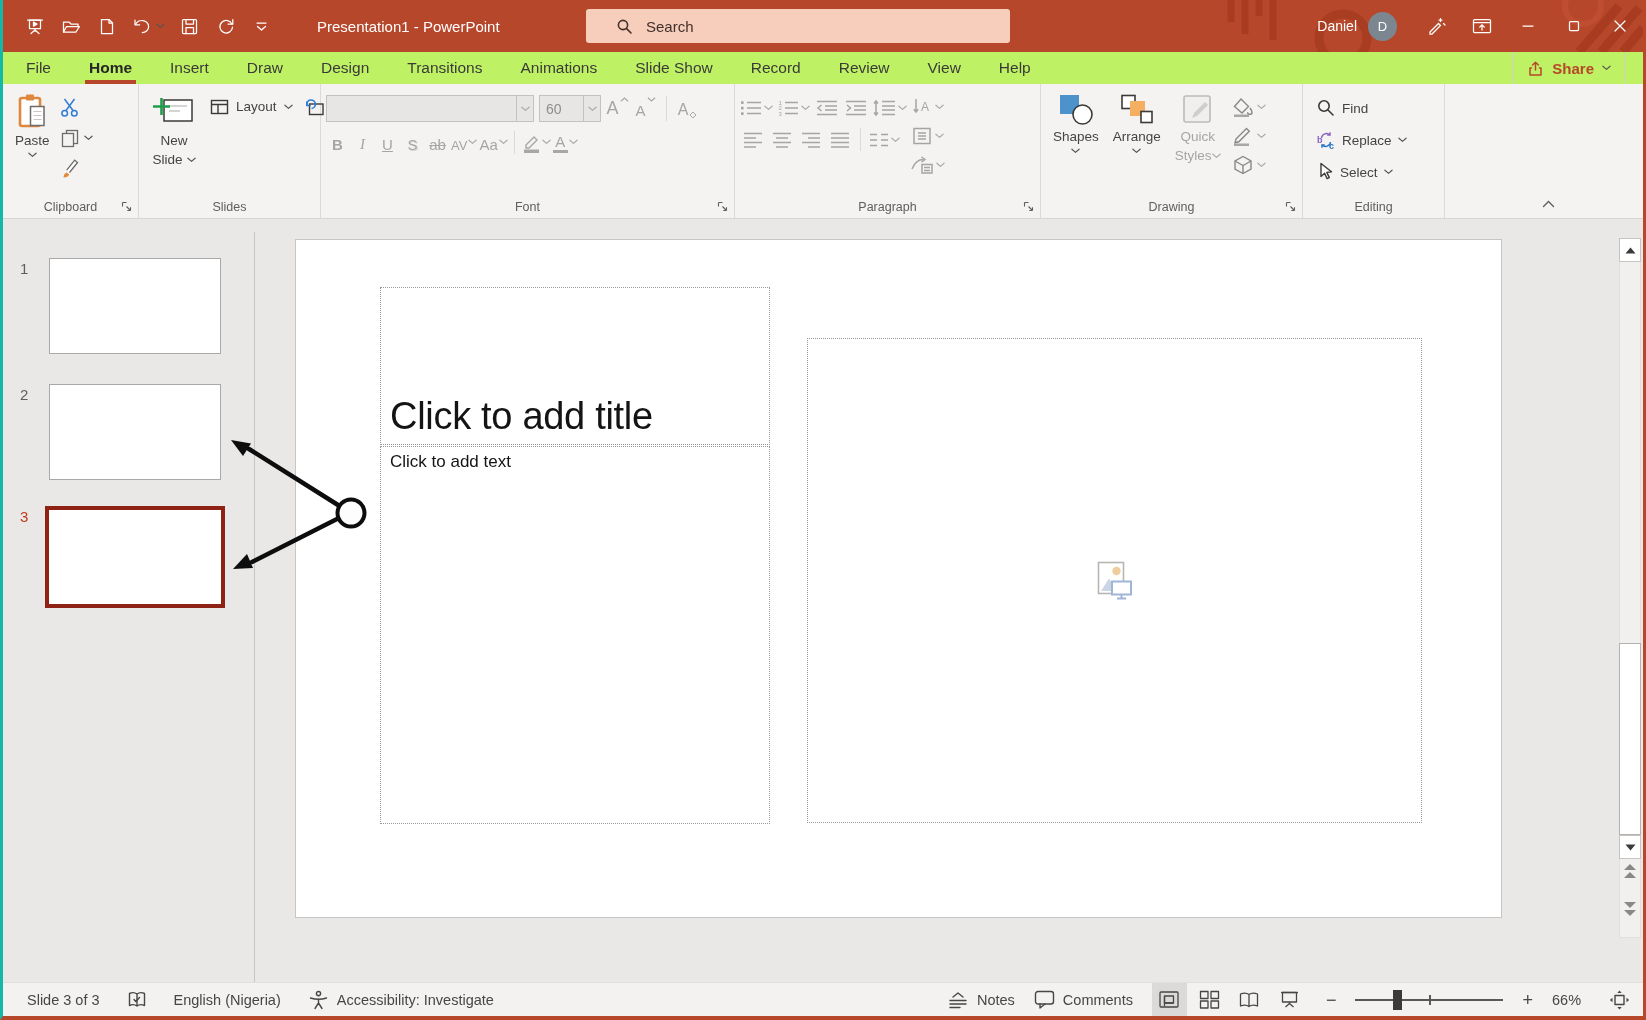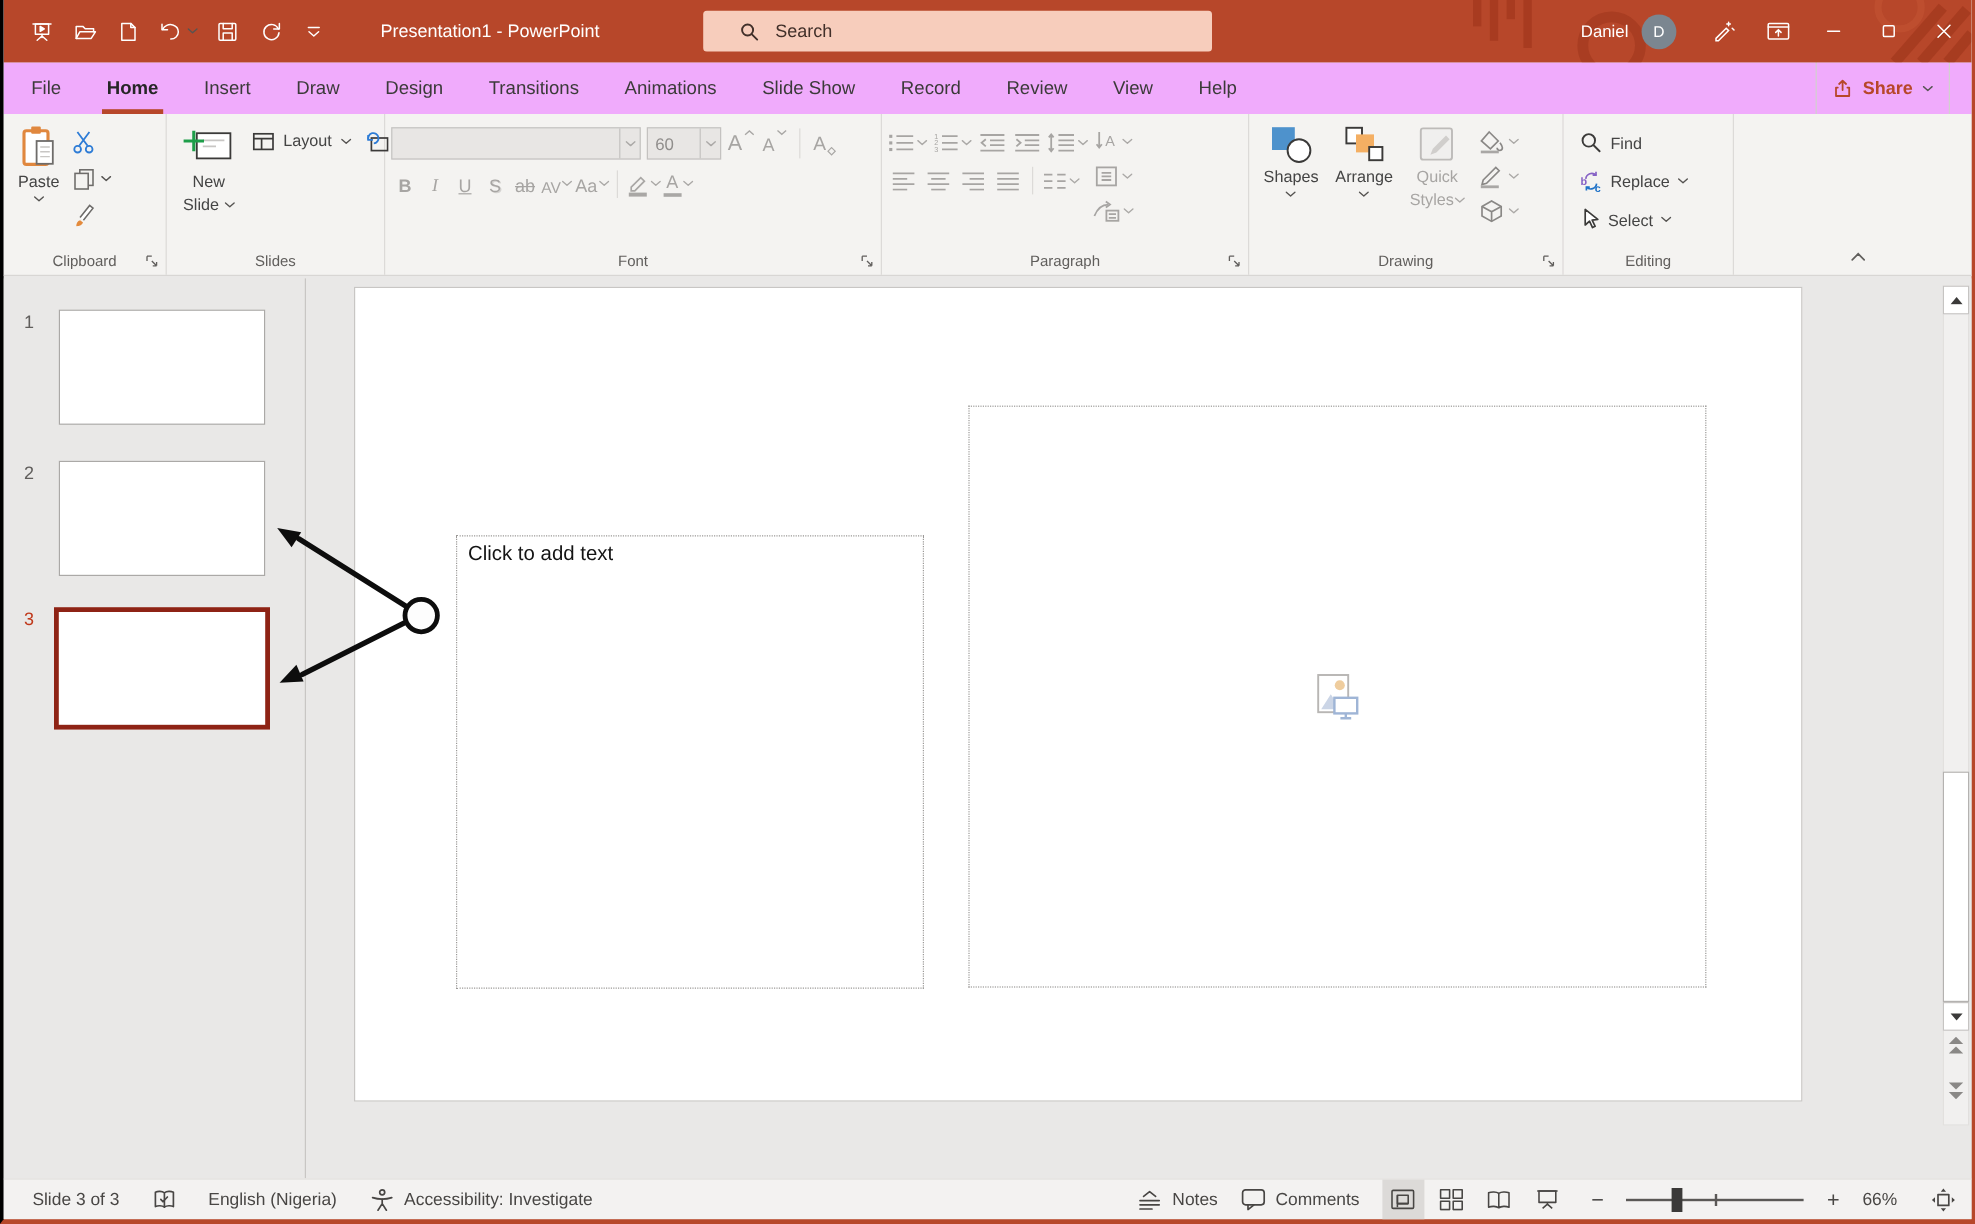--- a/index.html
+++ b/index.html
@@ -1,37 +1,37 @@
 <!DOCTYPE html>
 <html><head>
 <meta charset="utf-8">
 <style>
 *{box-sizing:border-box;margin:0;padding:0}
 button{background:none;border:none;font:inherit;color:inherit;cursor:default;text-align:left}
 body{background:#555}
 .window{position:relative;width:1646px;height:1020px;margin:0 auto;background:#E9E8E7;
-  font-family:"Liberation Sans",sans-serif;border-left:3px solid #000000;border-right:3px solid #B7472A;
+  font-family:"Liberation Sans",sans-serif;border-left:3px solid #14b8a6;border-right:3px solid #B7472A;
   border-bottom:4px solid #B7472A;overflow:hidden}
 
 .titlebar{position:relative;height:52px;background:#B7472A;display:flex;align-items:center;color:#fff;overflow:hidden}
 .deco{position:absolute;right:0;top:0;pointer-events:none}
 .qat{display:flex;align-items:center;gap:9px;padding-left:18px;position:relative;z-index:2}
 .tbtn{width:27px;height:30px;display:flex;align-items:center;justify-content:center}
 .tbtn svg{stroke:#fff;fill:none;stroke-width:1.25;stroke-linecap:round;stroke-linejoin:round}
 .apptitle{font-size:15px;margin-left:42px;white-space:nowrap;z-index:2}
 .searchbox{position:absolute;left:583px;top:9px;width:424px;height:34px;background:#F7CDBC;border-radius:3px;
   display:flex;align-items:center;gap:13px;padding-left:30px;color:#42302A;font-size:15px;z-index:2}
 .tbright{position:absolute;right:0;top:0;height:52px;display:flex;align-items:center;z-index:2}
 .username{font-size:14px;margin-right:11px}
 .avatar{width:29px;height:29px;border-radius:50%;background:#7B8690;color:#fff;font-size:13px;display:flex;
   align-items:center;justify-content:center;margin-right:16px}
 .wbtn{width:46px;height:52px;display:flex;align-items:center;justify-content:center}
 .wbtn svg{stroke:#fff;fill:none;stroke-width:1.25;stroke-linecap:round}
 
-.tabsrow{height:43px;background:#f0abfc;display:flex;align-items:stretch;padding-left:4px}
+.tabsrow{height:32px;background:#bef264;display:flex;align-items:stretch;padding-left:4px}
 .tab{display:flex;align-items:center;padding:0 19px;font-size:15.5px;color:#3B3A39;position:relative}
 .tab.active{font-weight:700;color:#262626}
 .tab.active::after{content:"";position:absolute;left:15px;right:15px;bottom:0;height:4px;background:#B7472A}
 .share{display:flex;align-items:center;gap:8px;margin-left:auto;margin-right:18px;align-self:center;
   border:1px solid #D2D0CE;border-radius:4px;padding:20px 13px;font-size:15px;color:#B7472A;font-weight:700}
 
 .ribbon{height:135px;background:#F4F3F1;border-bottom:1px solid #D8D6D4;display:flex;position:relative}
 .group{position:relative;border-right:1px solid #DCDAD8;padding:7px 5px 24px;display:flex;align-items:flex-start}
 .glabel{position:absolute;bottom:4px;left:0;right:0;text-align:center;font-size:12.5px;color:#605E5C}
 .launch{position:absolute;right:5px;bottom:5px;width:13px;height:13px}
@@ -676,20 +676,23 @@
         <span class="tnum">2</span>
         <div class="tbox"></div>
       </div>
       <div class="trow sel" style="top:274px">
         <span class="tnum">3</span>
         <div class="tbox"></div>
       </div>
     </div>
     <div class="canvas">
       <div class="slide">
+        <div class="ph ph-title">
+          <span>Click to add title</span>
+        </div>
         <div class="ph ph-body">
           <span>Click to add text</span>
         </div>
         <div class="ph ph-pic">
           <svg class="picicon" width="36" height="40" viewBox="0 0 36 40">
             <rect x="1.5" y="1.5" width="25" height="31" fill="#fff" stroke="#B8B6B4" stroke-width="1.6"></rect>
             <circle cx="19.5" cy="10" r="4.2" fill="#EFCD9E"></circle>
             <polygon points="4,30 12,17.5 20,30" fill="#CBD5E6"></polygon>
             <rect x="15" y="20.5" width="19" height="13" fill="#fff" stroke="#9FB5D6" stroke-width="2"></rect>
             <path d="M24.5 33.5v3M20 37.5h9" stroke="#9FB5D6" stroke-width="2" fill="none"></path>

